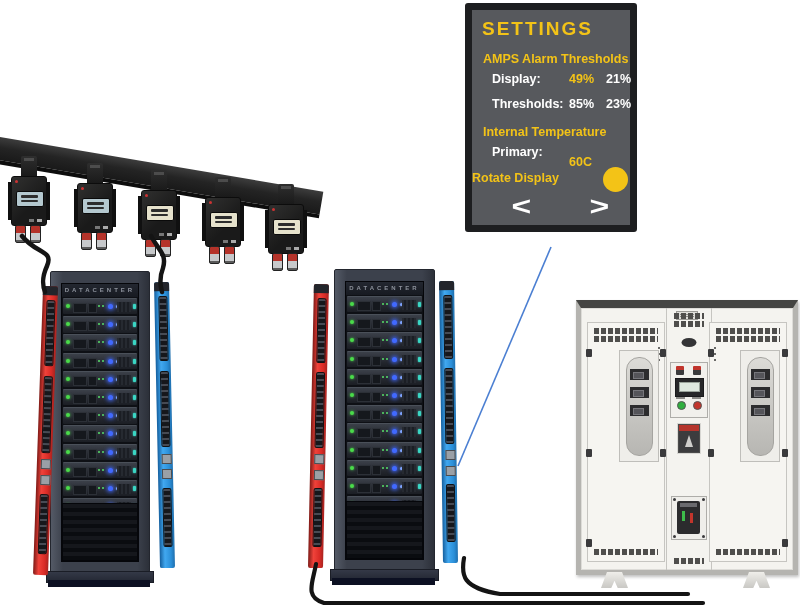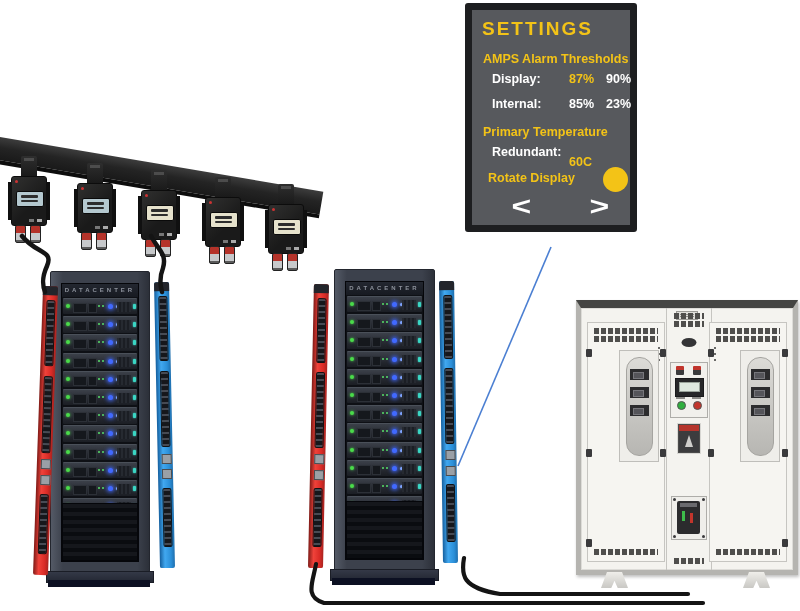--- a/index.html
+++ b/index.html
@@ -605,26 +605,26 @@
         </div>
     </div>
   </div>
   <div class="foot z1" style="left:601px"></div>
   <div class="foot z1" style="left:743px"></div>
 
   <div class="settings z5">
     <div class="s-abs s-sec yt" style="left:11px;top:42px">AMPS Alarm Thresholds</div>
     <div class="s-abs s-title yt">SETTINGS</div>
     <div class="s-abs s-lbl wt" style="left:20px;top:62px">Display:</div>
-    <div class="s-abs s-val yt" style="left:97px;top:62px">87%</div>
-    <div class="s-abs s-val wt" style="left:134px;top:62px">90%</div>
-    <div class="s-abs s-lbl wt" style="left:20px;top:87px">Internal:</div>
+    <div class="s-abs s-val yt" style="left:97px;top:62px">49%</div>
+    <div class="s-abs s-val wt" style="left:134px;top:62px">21%</div>
+    <div class="s-abs s-lbl wt" style="left:20px;top:87px">Thresholds:</div>
     <div class="s-abs s-val wt" style="left:97px;top:87px">85%</div>
     <div class="s-abs s-val wt" style="left:134px;top:87px">23%</div>
-    <div class="s-abs s-sec yt" style="left:11px;top:115px">Primary Temperature</div>
-    <div class="s-abs s-lbl wt" style="left:20px;top:135px">Redundant:</div>
+    <div class="s-abs s-sec yt" style="left:11px;top:115px">Internal Temperature</div>
+    <div class="s-abs s-lbl wt" style="left:20px;top:135px">Primary:</div>
     <div class="s-abs s-val yt" style="left:97px;top:145px">60C</div>
-    <div class="s-abs s-sec yt" style="left:16px;top:161px">Rotate Display</div>
+    <div class="s-abs s-sec yt" style="left:0;top:161px">Rotate Display</div>
     <button class="rot-btn"></button>
     <button class="arrow prev">&lt;</button>
     <button class="arrow next">&gt;</button>
   </div>
 </div>
 
 </body></html>

